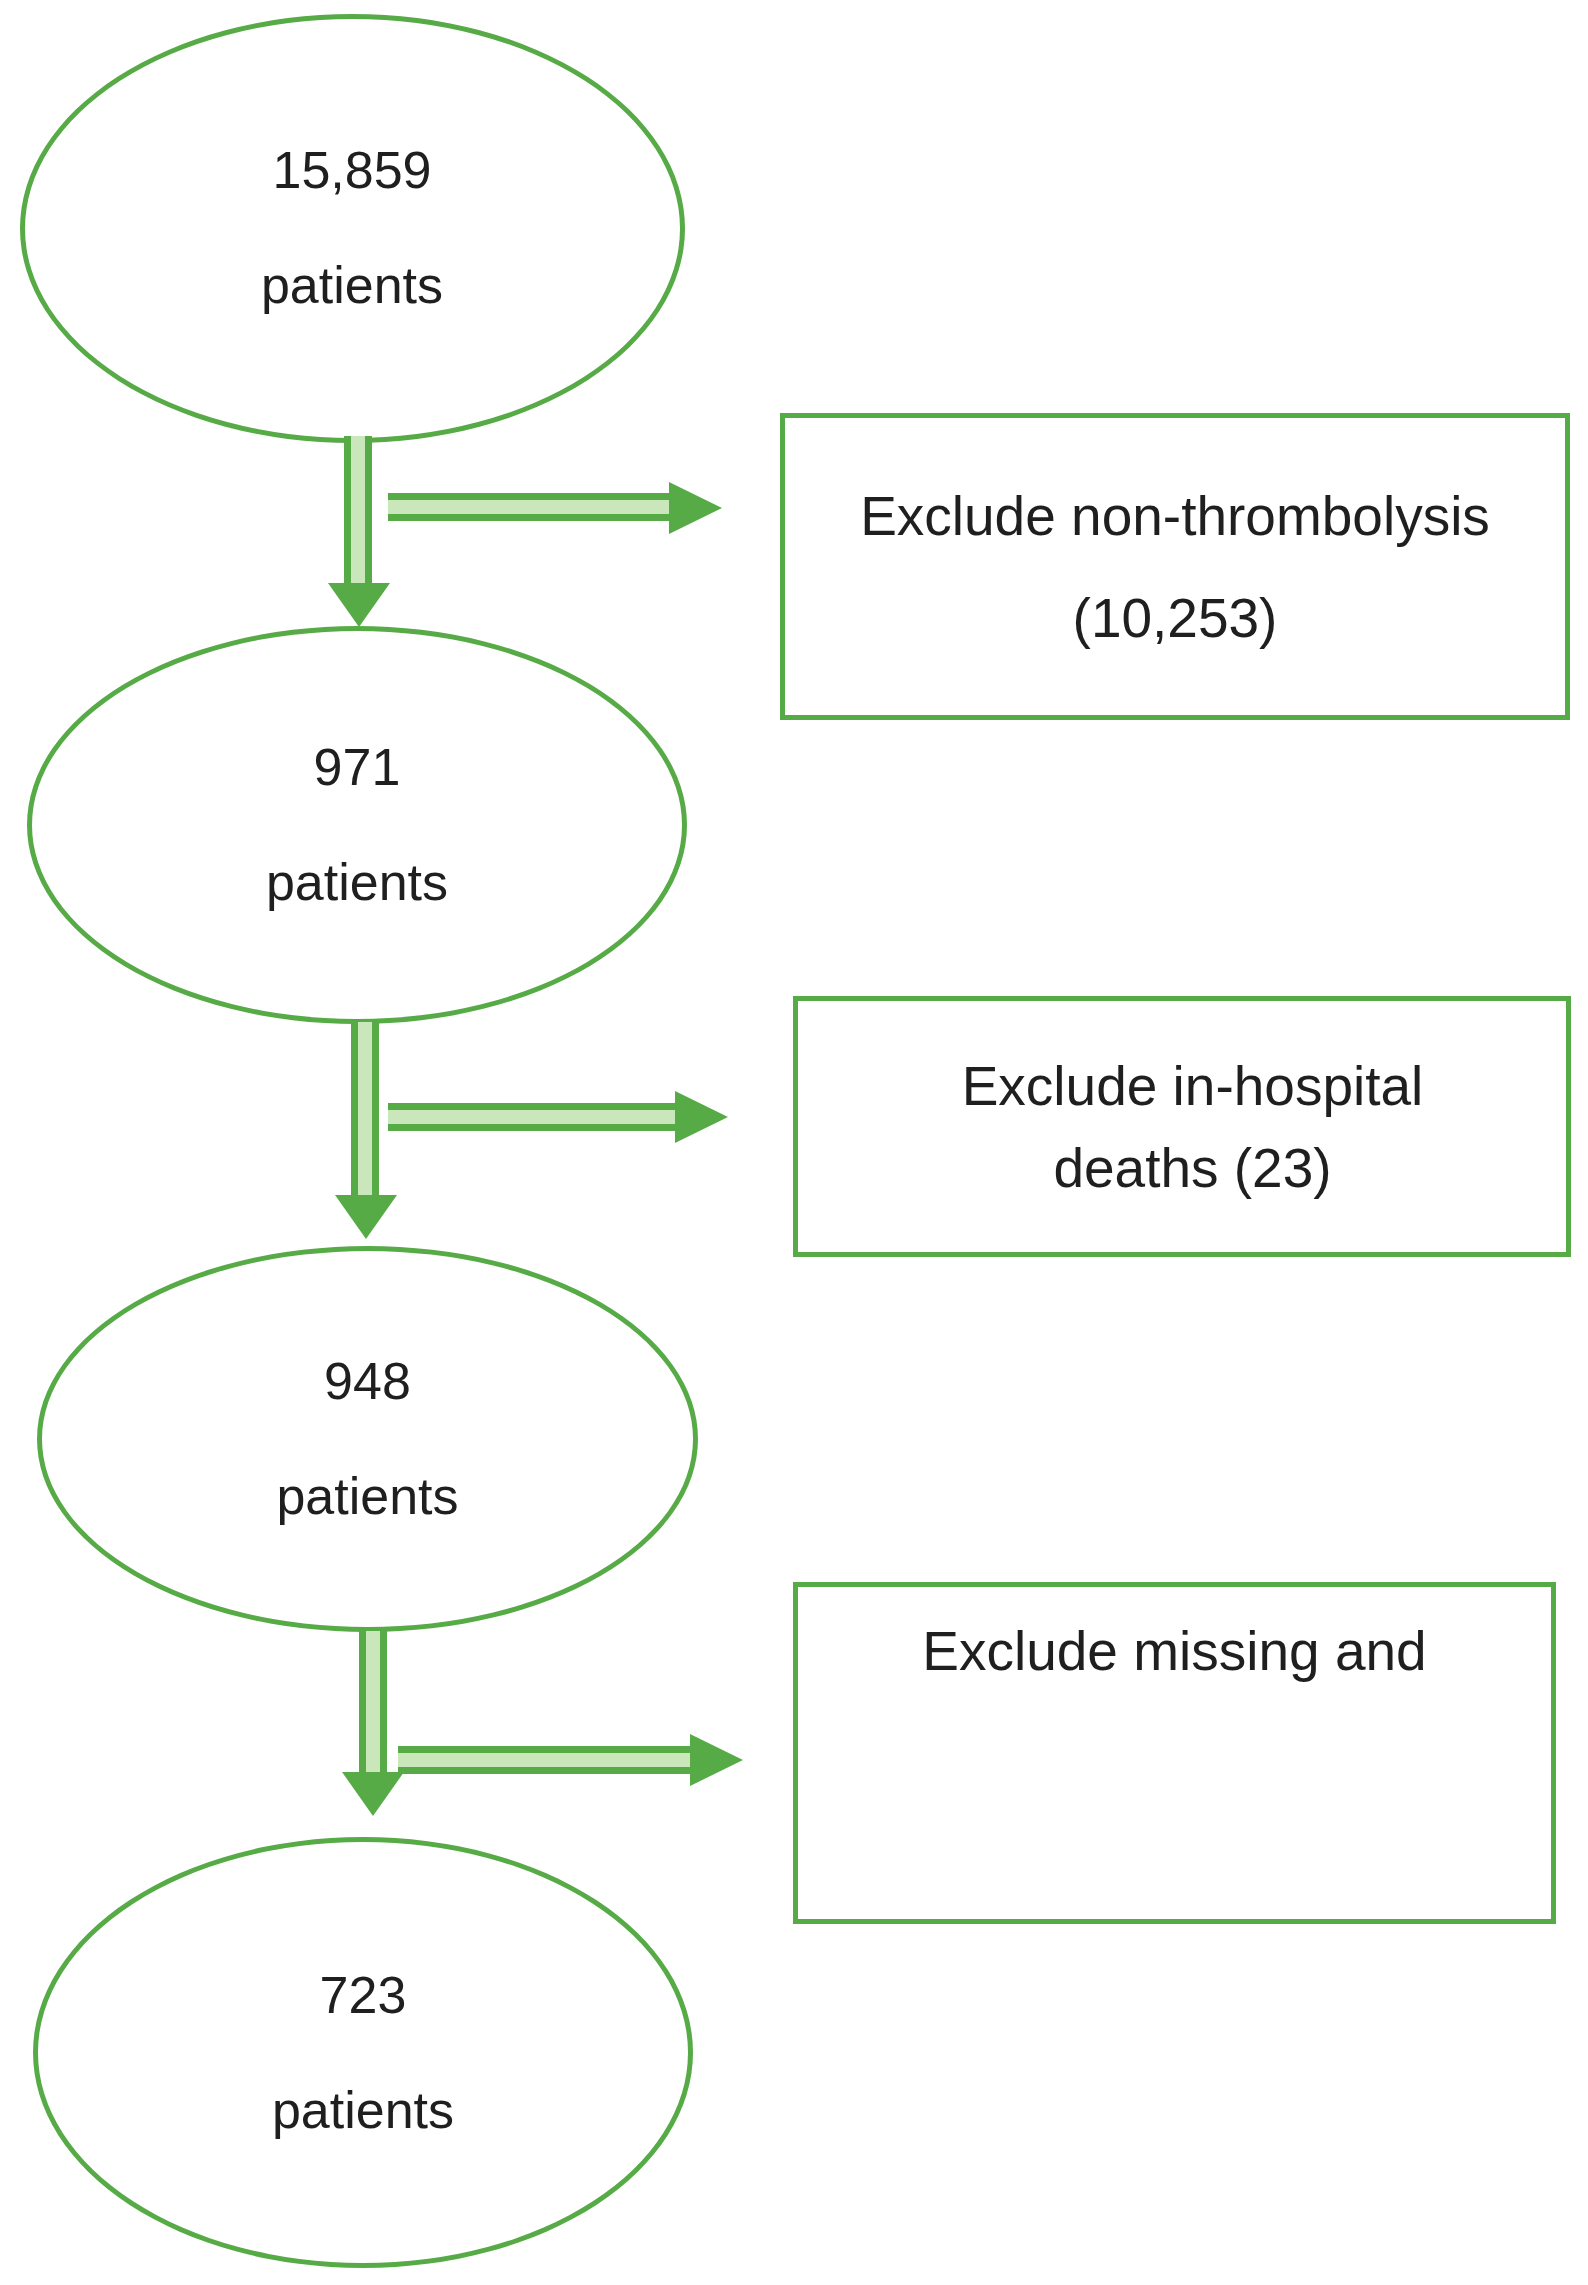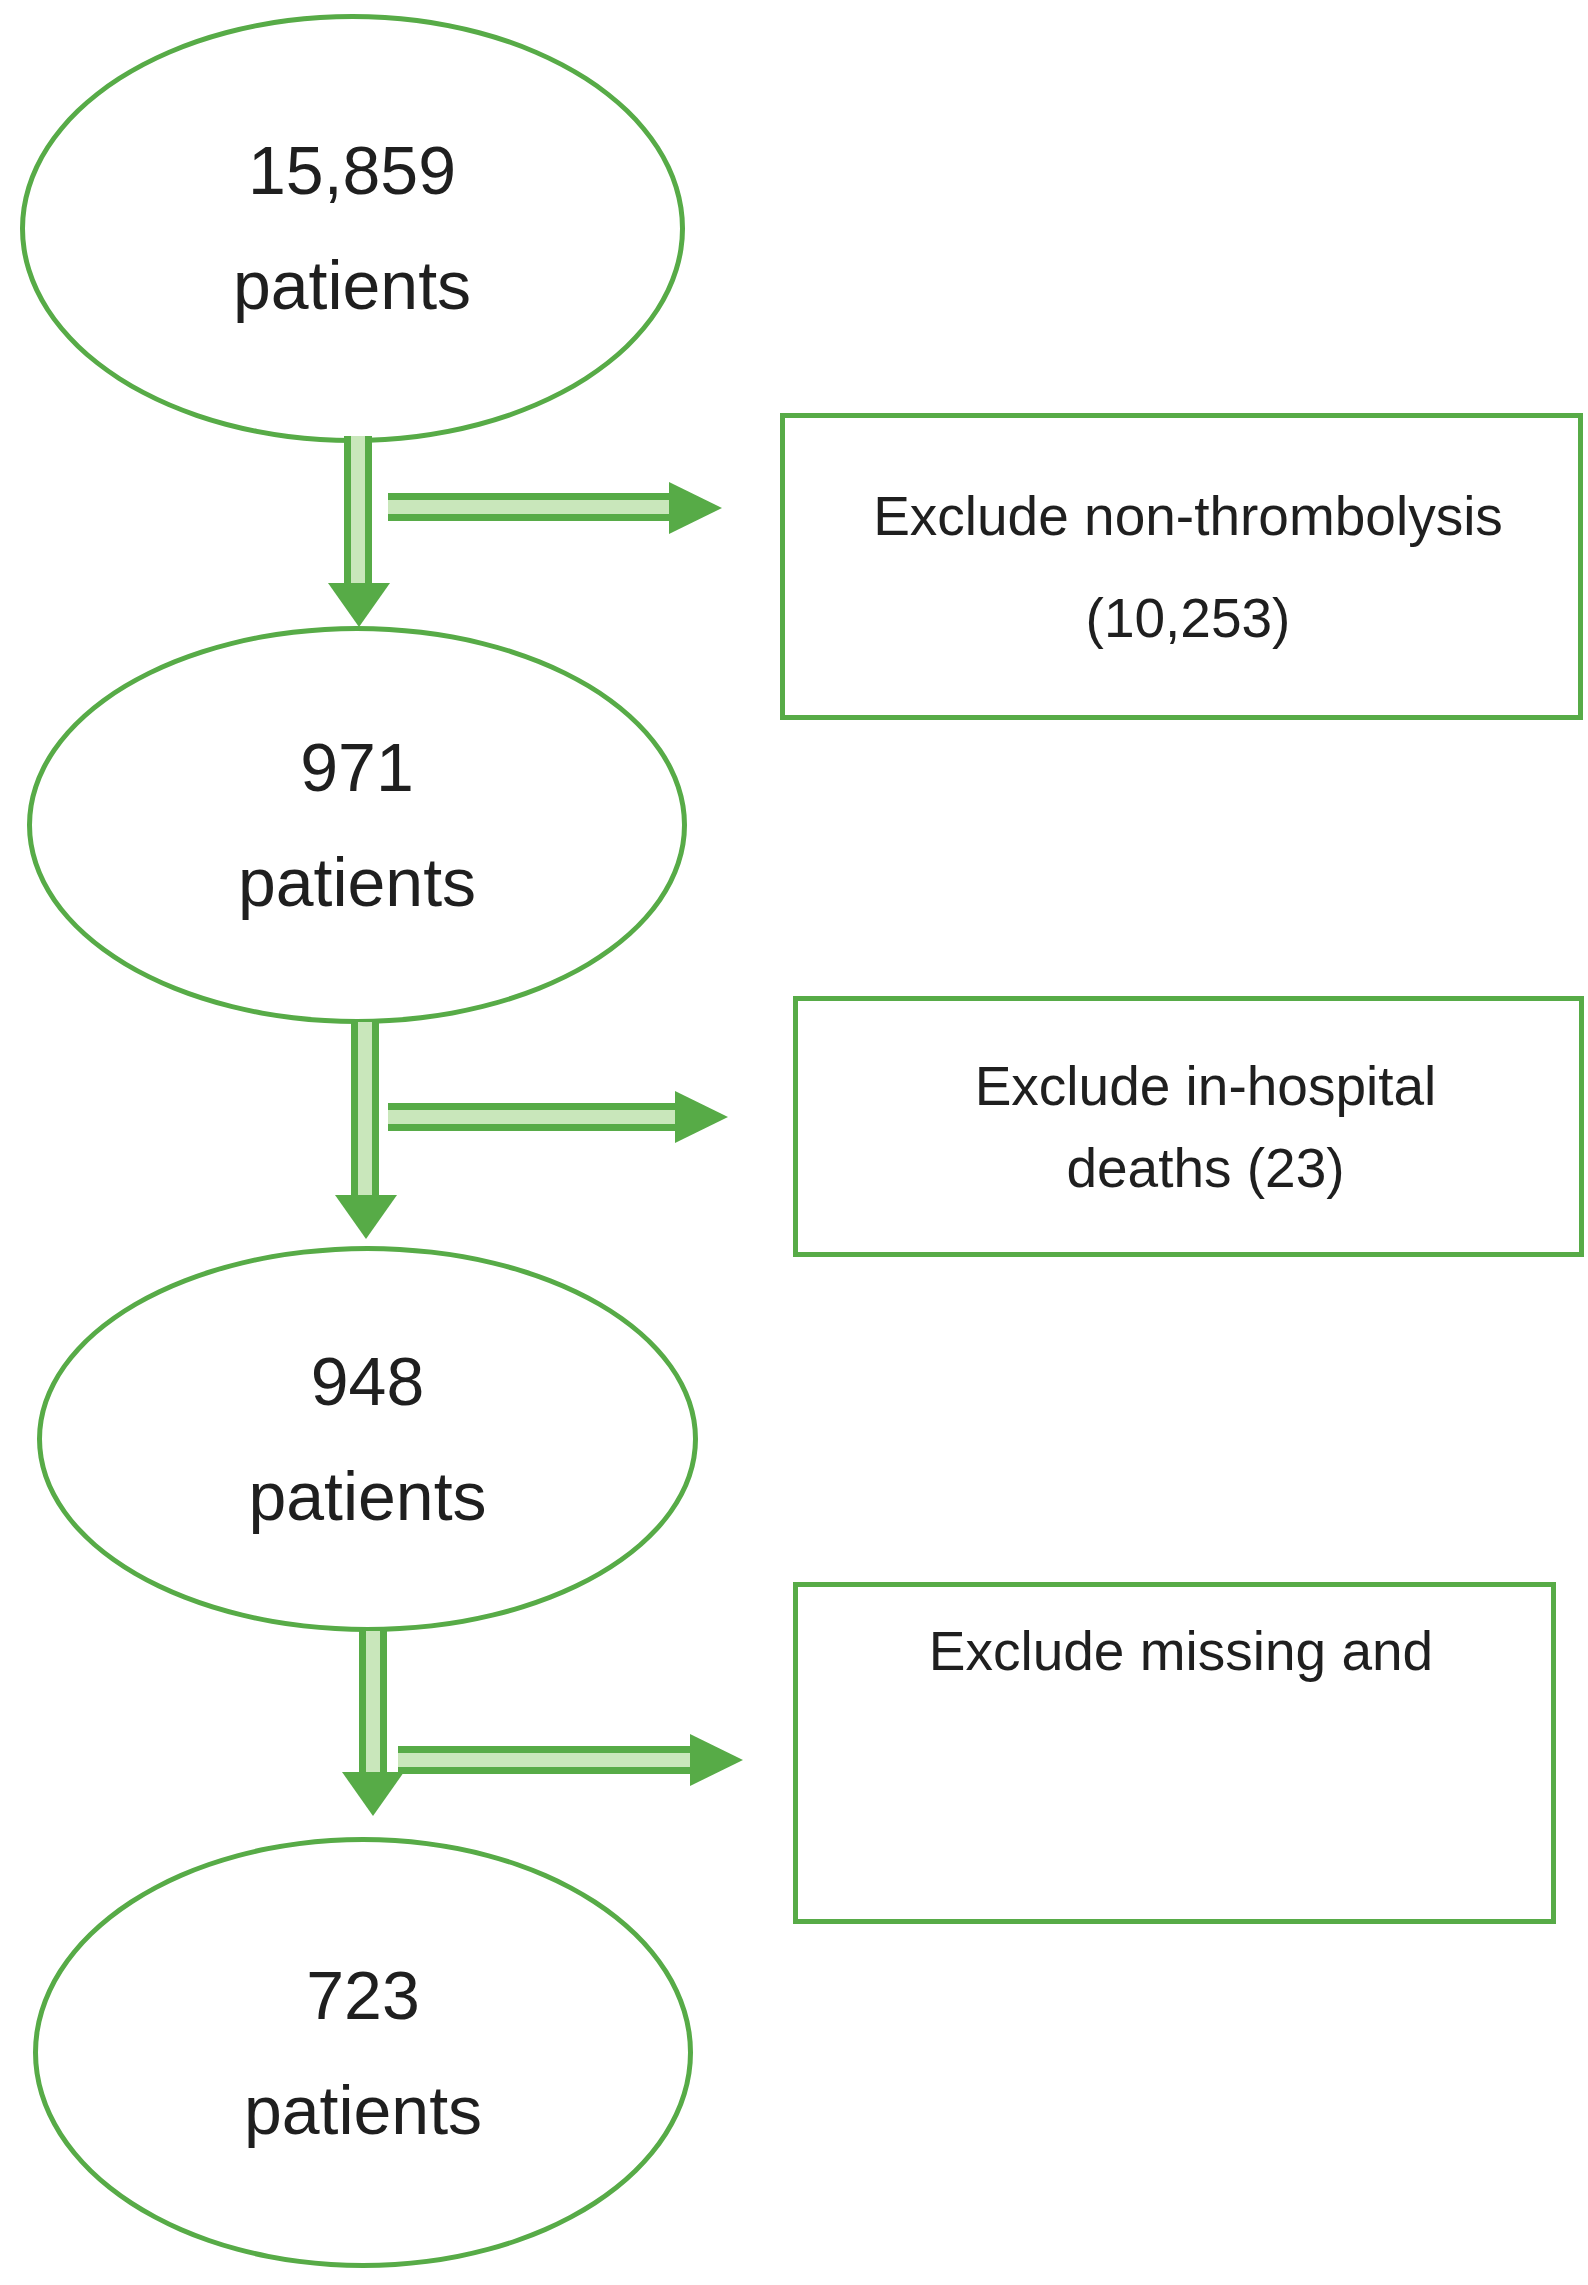--- a/index.html
+++ b/index.html
@@ -19,34 +19,33 @@
     position:absolute;
     border:5.9px solid var(--green);
     border-radius:50%;
     background:#ffffff;
     display:flex;flex-direction:column;
     align-items:center;justify-content:center;
     text-align:center;
   }
   .ellipse .line{
     color:var(--ink);
-    font-size:68px;
+    font-size:52px;
     line-height:115px;
     white-space:nowrap;
   }
 
   .xbox{
     position:absolute;
     border:5.9px solid var(--green);
     background:#ffffff;
     display:flex;flex-direction:column;
     align-items:center;
     text-align:center;
     color:var(--ink);
-    padding-left:13px;
   }
   .xbox .line{font-size:55px;white-space:nowrap;}
   .xbox.b1{justify-content:center;}
   .xbox.b1 .line{line-height:102px;}
   .xbox.b2{justify-content:center;}
   .xbox.b2 .line{line-height:82px;margin-left:21px;}
   .xbox.b3{justify-content:flex-start;padding-top:33px;box-sizing:border-box;}
   .xbox.b3 .line{line-height:62px;}
 
   .v-shaft{

